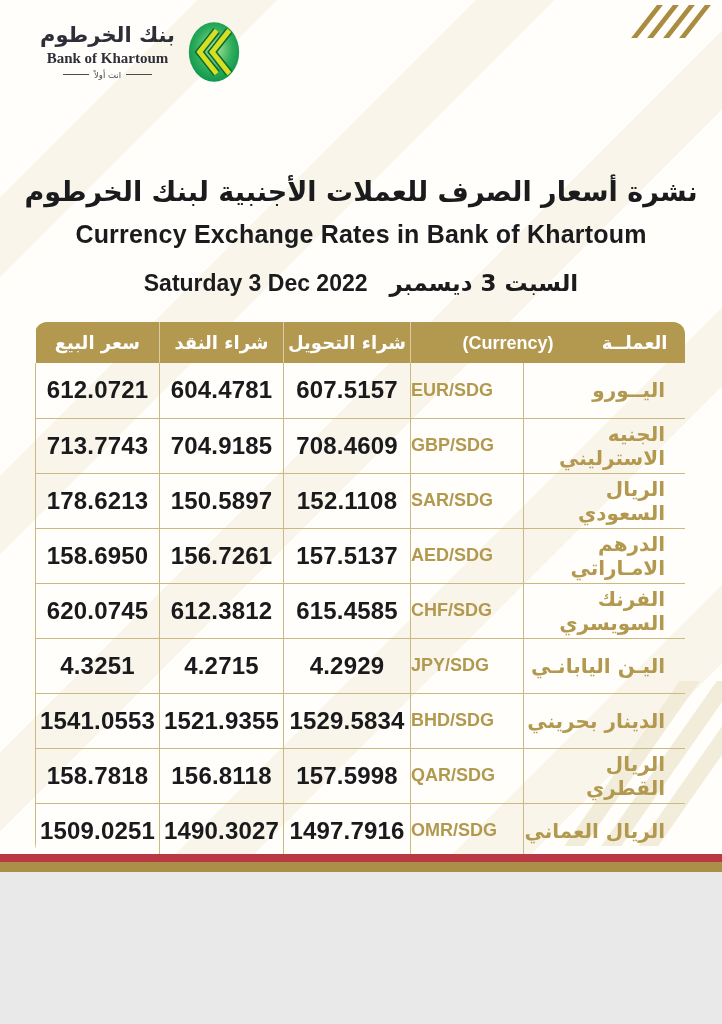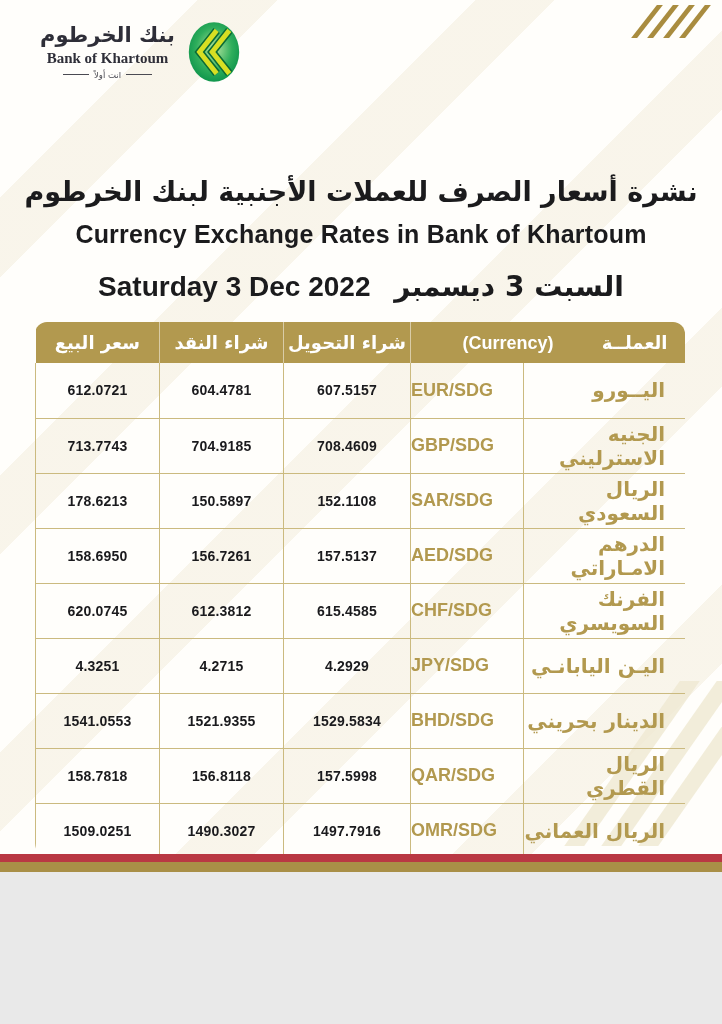--- a/index.html
+++ b/index.html
@@ -36,21 +36,21 @@
   .logo-mark{display:block;}
   .corner-stripes{position:absolute;top:5px;right:24px;display:flex;gap:10px;height:33px;z-index:2;}
   .corner-stripes span{display:block;width:6px;background:#a98c3f;transform:skewX(-38deg);}
   
   .corner-stripes-bottom{position:absolute;right:6px;bottom:26px;display:flex;gap:17px;height:165px;z-index:0;}
   .corner-stripes-bottom span{display:block;width:20px;background:var(--watermark-beige);opacity:.8;transform:skewX(-35deg);}
   
   .titles{position:absolute;top:176px;left:0;right:0;text-align:center;z-index:2;color:var(--text-dark);}
   .title-ar{font-size:27px;font-weight:bold;direction:rtl;}
   .title-en{font-family:"Liberation Sans", sans-serif;font-size:25px;font-weight:bold;margin-top:13px;letter-spacing:.2px;}
-  .date-line{margin-top:21px;font-size:28px;font-weight:bold;direction:rtl;}
+  .date-line{margin-top:21px;font-size:23px;font-weight:bold;direction:rtl;}
   .date-line .date-en{font-family:"Liberation Sans", sans-serif;margin-right:14px;}
   
   .table-wrap{
     position:absolute;left:35px;top:322px;width:650px;z-index:1;
     border-radius:12px 12px 16px 16px;overflow:hidden;
   }
   table{width:100%;border-collapse:collapse;table-layout:fixed;}
   col.c1{width:124px;}col.c2{width:124px;}col.c3{width:127px;}col.c4{width:113px;}col.c5{width:162px;}
   thead th{
     background:var(--gold);color:#ffffff;height:41px;
@@ -59,21 +59,21 @@
   thead th + th{border-left:1px solid rgba(255,255,255,.5);}
   th.c-currency{text-align:right;padding:0 18px 0 0;}
   th.c-currency .cur-en{font-family:"Liberation Sans", sans-serif;margin-right:42px;direction:ltr;unicode-bidi:embed;}
   tbody td{
     border:1px solid var(--border-gold);height:55px;vertical-align:middle;
     background:transparent;
   }
   tbody tr:first-child td{border-top:none;}
   td.num{
     text-align:center;font-family:"Liberation Sans", sans-serif;
-    font-size:14px;font-weight:bold;color:#1a1a1d;letter-spacing:.2px;
+    font-size:24px;font-weight:bold;color:#1a1a1d;letter-spacing:.2px;
   }
   td.code{
     text-align:left;font-family:"Liberation Sans", sans-serif;
     font-size:18px;font-weight:bold;color:var(--gold);
   }
   td.name{
     direction:rtl;text-align:right;padding-right:20px;
     font-size:20px;font-weight:bold;color:var(--gold);
   }
   

